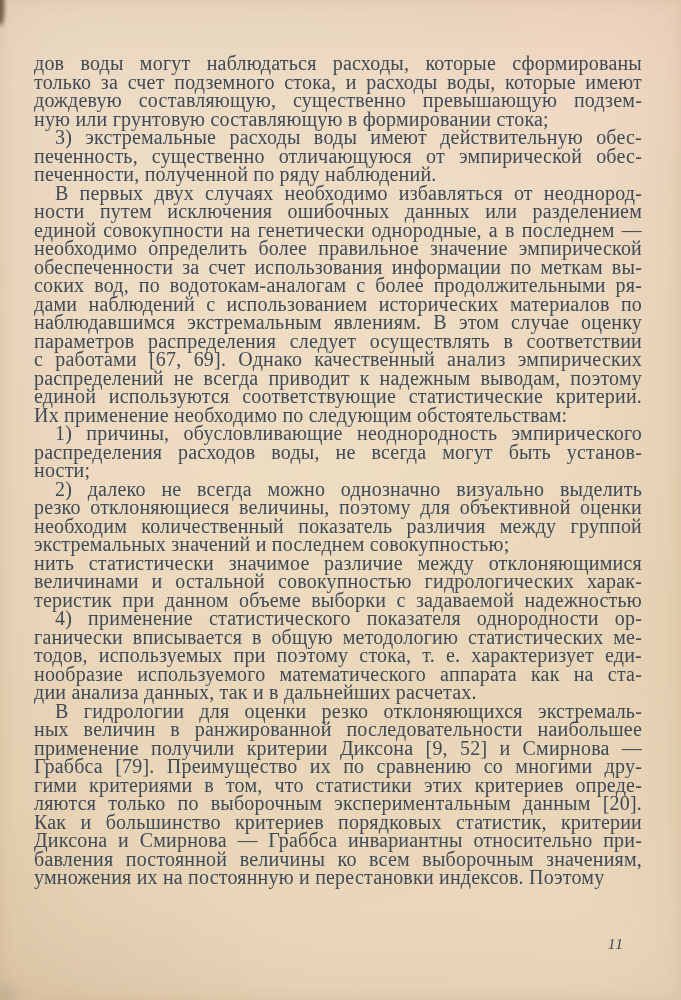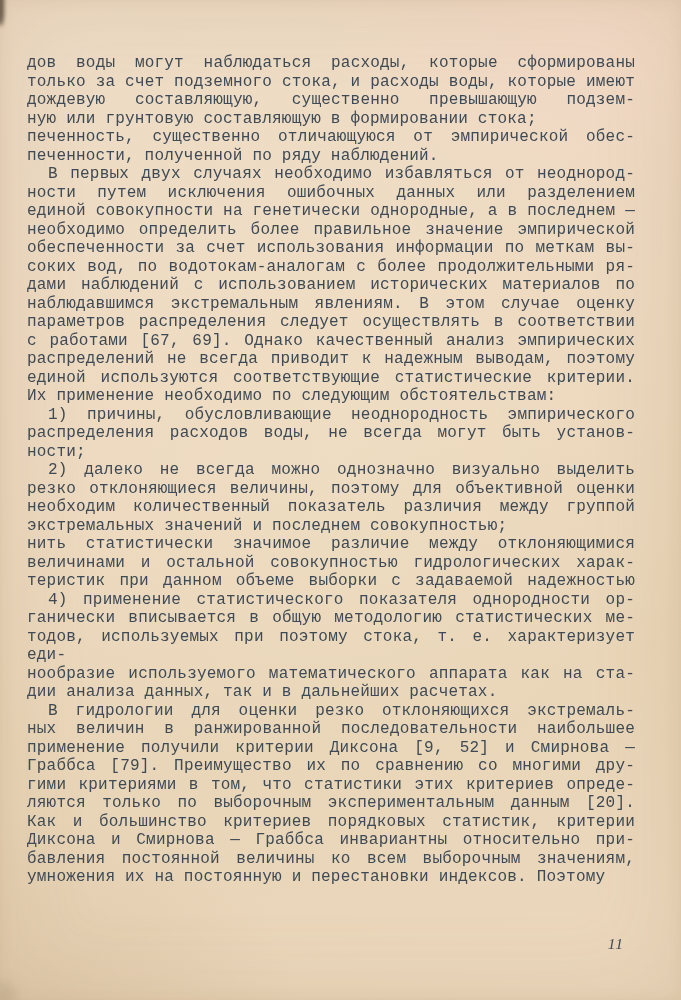--- a/index.html
+++ b/index.html
@@ -44,28 +44,27 @@
     position: absolute;
     left: -6px; bottom: -8px;
     width: 22px; height: 26px;
     background: #b6a58e;
     border-radius: 50%;
     filter: blur(7px);
     opacity: 0.5;
   }
   .text-block {
     position: absolute;
-    left: 27px;
+    left: 34px;
     top: 54px;
     width: 608px;
     color: var(--ink);
-    font-size: 16px;
+    font-size: 20px;
     line-height: 18.5px;
     letter-spacing: 0.2px;
-    font-family: Liberation Mono, monospace;
   }
   .para { margin: 0; }
   .line {
     text-align: justify;
     text-align-last: justify;
     min-height: 18.5px;
   }
   .line.end { text-align-last: left; }
   .line.first { text-indent: 21px; }
   .folio {
@@ -86,20 +85,21 @@
   <div class="corner-smudge-bottom"></div>
 
   <div class="text-block">
       <div class="para">
         <div class="line">дов воды могут наблюдаться расходы, которые сформированы</div>
         <div class="line">только за счет подземного стока, и расходы воды, которые имеют</div>
         <div class="line">дождевую составляющую, существенно превышающую подзем-</div>
         <div class="line end">ную или грунтовую составляющую в формировании стока;</div>
       </div>
       <div class="para">
+        <div class="line first">3) экстремальные расходы воды имеют действительную обес-</div>
         <div class="line">печенность, существенно отличающуюся от эмпирической обес-</div>
         <div class="line end">печенности, полученной по ряду наблюдений.</div>
       </div>
       <div class="para">
         <div class="line first">В первых двух случаях необходимо избавляться от неоднород-</div>
         <div class="line">ности путем исключения ошибочных данных или разделением</div>
         <div class="line">единой совокупности на генетически однородные, а в последнем —</div>
         <div class="line">необходимо определить более правильное значение эмпирической</div>
         <div class="line">обеспеченности за счет использования информации по меткам вы-</div>
         <div class="line">соких вод, по водотокам-аналогам с более продолжительными ря-</div>

